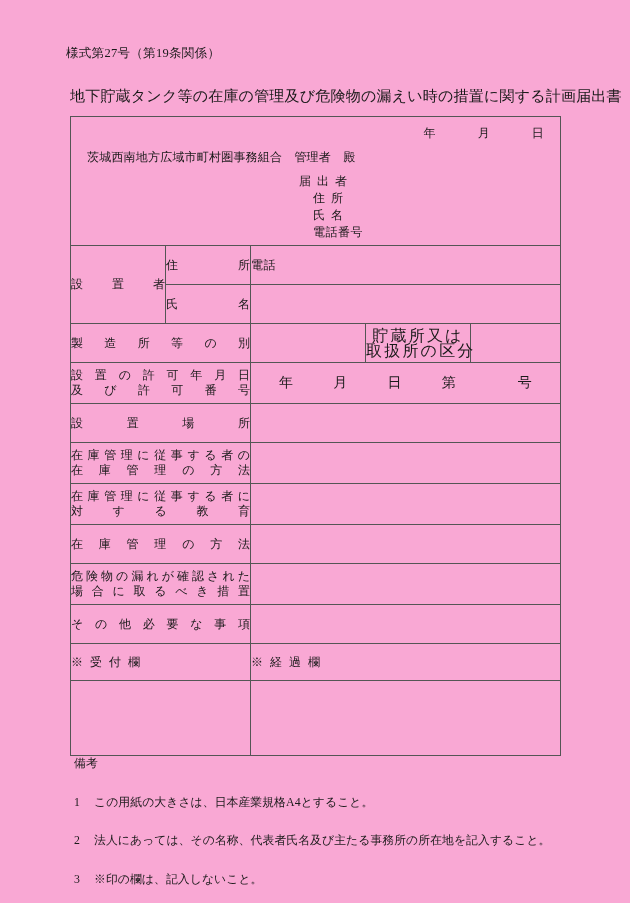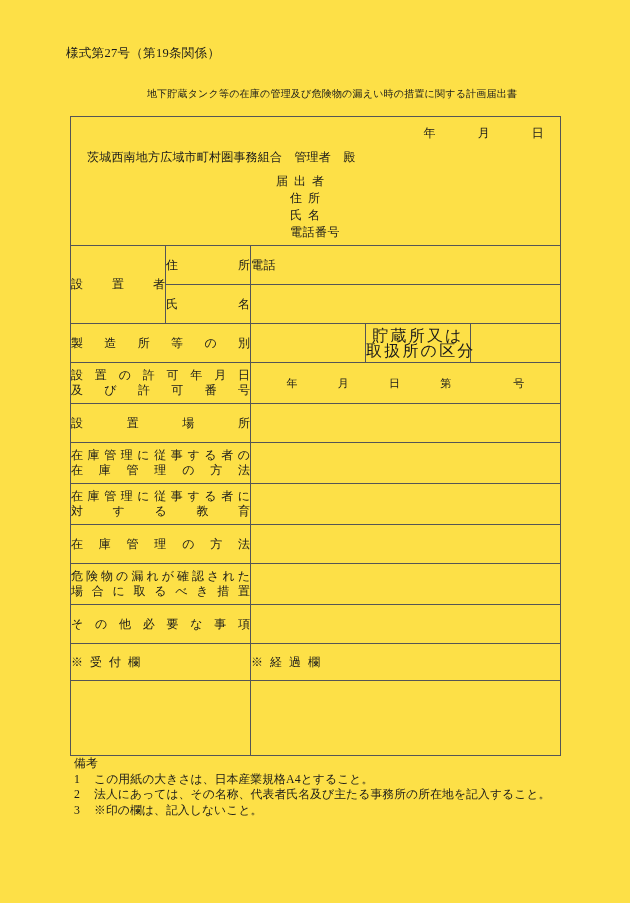--- a/index.html
+++ b/index.html
@@ -11,44 +11,43 @@
     width: 630px;
     height: 903px;
     position: relative;
     font-family: "Liberation Serif", "DejaVu Serif", serif;
     color: #1a1a1a;
     -webkit-font-smoothing: antialiased;
   }
   .page {
     position: absolute;
     inset: 0;
-    background: #fde047;
+    background: #f9a8d4;
   }
 
   
   .form-number {
     position: absolute;
     left: 66px;
     top: 45px;
     font-size: 12.5px;
     letter-spacing: 0.3px;
     white-space: nowrap;
   }
 
   
   .doc-title {
     position: absolute;
     left: 70px;
     top: 87px;
     width: 500px;
     text-align: center;
-    font-size: 10px;
+    font-size: 15px;
     letter-spacing: 0.2px;
     white-space: nowrap;
-    margin-left: 12px;
   }
 
   
   .form-table {
     position: absolute;
     left: 70px;
     top: 116px;
     width: 490px;
     border-collapse: collapse;
     table-layout: fixed;
@@ -80,21 +79,21 @@
   .addressee {
     position: absolute;
     left: 16px;
     top: 32px;
     font-size: 12px;
     letter-spacing: 0.2px;
     white-space: nowrap;
   }
   .submitter-block {
     position: absolute;
-    left: 203px;
+    left: 226px;
     top: 56px;
     font-size: 12px;
     line-height: 17px;
     white-space: nowrap;
   }
   .submitter-title {
     letter-spacing: 6px;
     padding-left: 2px;
   }
   .submitter-line {
@@ -112,21 +111,21 @@
     text-align-last: justify;
     text-justify: inter-character;
   }
   .lbl-2line { line-height: 15.5px; }
 
   .row-h-36 { height: 36px; }
   .row-h-38 { height: 38px; }
   .row-h-40 { height: 40px; }
 
   .permit-value {
-    font-size: 11px;
+    font-size: 14px;
     text-align: center;
     letter-spacing: 0.2px;
     white-space: nowrap;
   }
   .permit-value .g1 { margin-right: 40px; }
   .permit-value .g2 { margin-right: 40px; }
   .permit-value .g3 { margin-right: 40px; }
   .permit-value .g4 { margin-right: 62px; }
 
   .tel-head {
@@ -157,21 +156,21 @@
   
   .remarks {
     position: absolute;
     left: 74px;
     top: 756px;
     font-size: 11.8px;
     line-height: 15.5px;
     letter-spacing: 0.1px;
   }
   .remarks-title { margin-bottom: 0; }
-  .remarks-item { white-space: nowrap; }
+  .remarks-item { white-space: nowrap; margin-top: 23px; }
   .remarks-num {
     display: inline-block;
     width: 20px;
   }
 </style>
 </head>
 <body>
 
 <div class="page">
 

